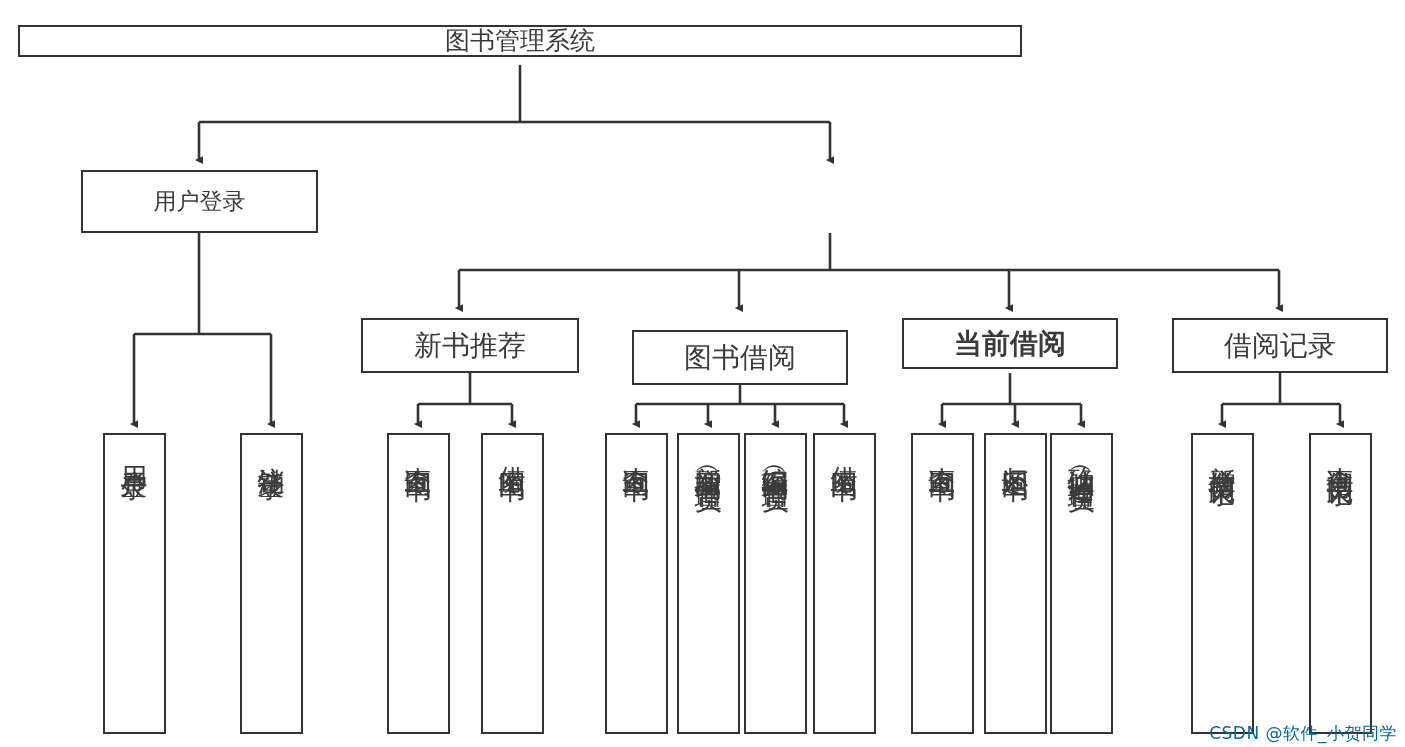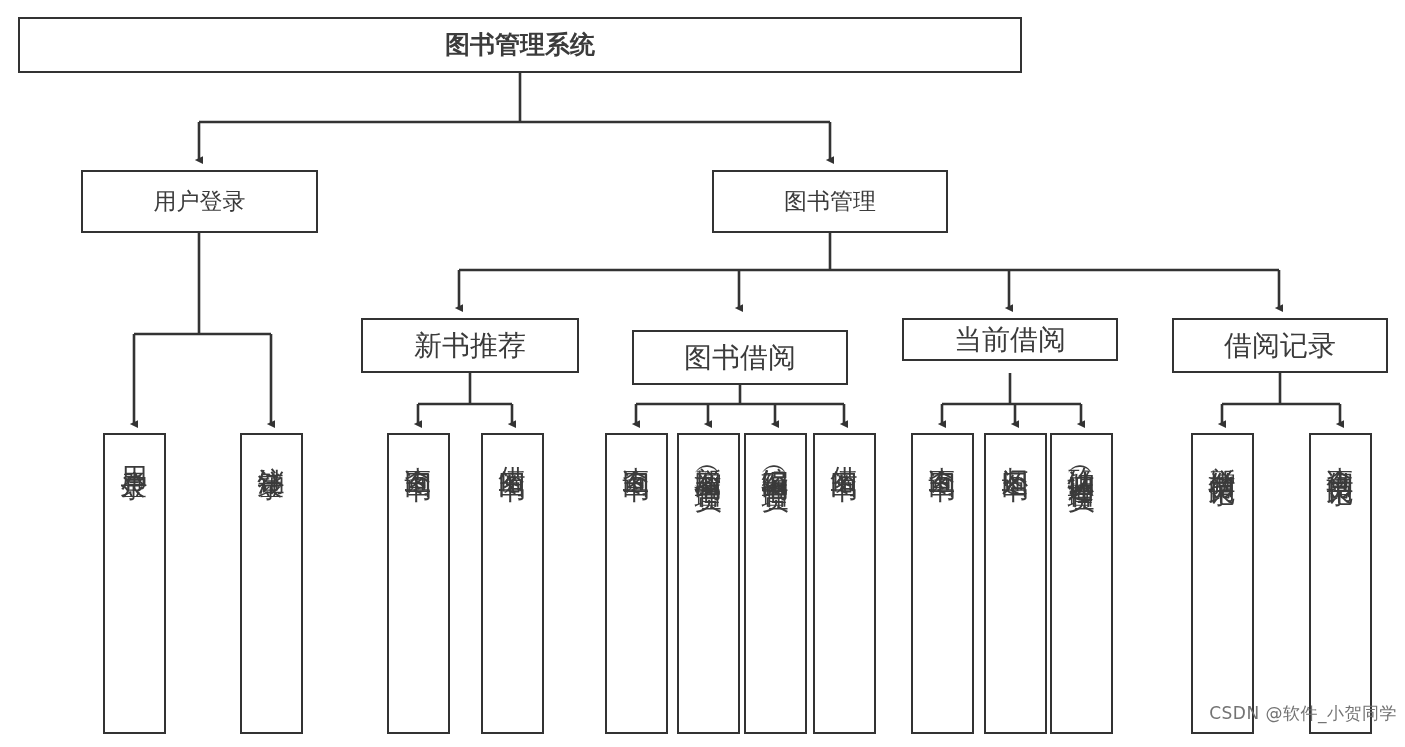--- a/index.html
+++ b/index.html
@@ -56,23 +56,23 @@
     writing-mode: vertical-rl;
     text-orientation: upright;
     font-size: 27px;
     letter-spacing: 3px;
     line-height: 1;
     white-space: nowrap;
   }
   .watermark {
     position: absolute;
     right: 8px;
-    bottom: 22px;
+    bottom: 2px;
     font-size: 17px;
-    color: #737373;
+    color: #0369a1;
     letter-spacing: 0.5px;
     z-index: 5;
     white-space: nowrap;
     font-family: "DejaVu Sans", "Liberation Sans", sans-serif;
   }
 </style>
 </head>
 <body>
 
 <div id="canvas">
@@ -122,38 +122,35 @@
       <path d="M1015,404 L1015,424" marker-end="url(#arrowhead)"></path>
       <path d="M1081,404 L1081,424" marker-end="url(#arrowhead)"></path>
 
       <path d="M1280,373 L1280,404"></path>
       <path d="M1222,404 L1340,404"></path>
       <path d="M1222,404 L1222,424" marker-end="url(#arrowhead)"></path>
       <path d="M1340,404 L1340,424" marker-end="url(#arrowhead)"></path>
     </g>
   </svg>
 
-  <div class="node node-root" style="left:18px;top:17px;width:1004px;height:56px;font-weight:bold;">
+  <div class="node node-root" style="left:18px;top:25px;width:1004px;height:32px;">
     <span class="label">图书管理系统</span>
   </div>
 
   <div class="node node-branch" style="left:81px;top:170px;width:237px;height:63px;">
     <span class="label">用户登录</span>
   </div>
-  <div class="node node-branch" style="left:712px;top:170px;width:236px;height:63px;">
-    <span class="label">图书管理</span>
-  </div>
 
   <div class="node node-sub" style="left:361px;top:318px;width:218px;height:55px;">
     <span class="label">新书推荐</span>
   </div>
   <div class="node node-sub" style="left:632px;top:318px;width:216px;height:55px;margin-top:12px;">
     <span class="label">图书借阅</span>
   </div>
-  <div class="node node-sub" style="left:902px;top:318px;width:216px;height:43px;">
+  <div class="node node-sub" style="left:902px;top:318px;width:216px;height:51px;font-weight:bold;">
     <span class="label">当前借阅</span>
   </div>
   <div class="node node-sub" style="left:1172px;top:318px;width:216px;height:55px;">
     <span class="label">借阅记录</span>
   </div>
 
   <div class="node node-leaf" style="left:103px;top:433px;width:63px;height:301px;">
     <span class="label">用户登录</span>
   </div>
   <div class="node node-leaf" style="left:240px;top:433px;width:63px;height:301px;">

